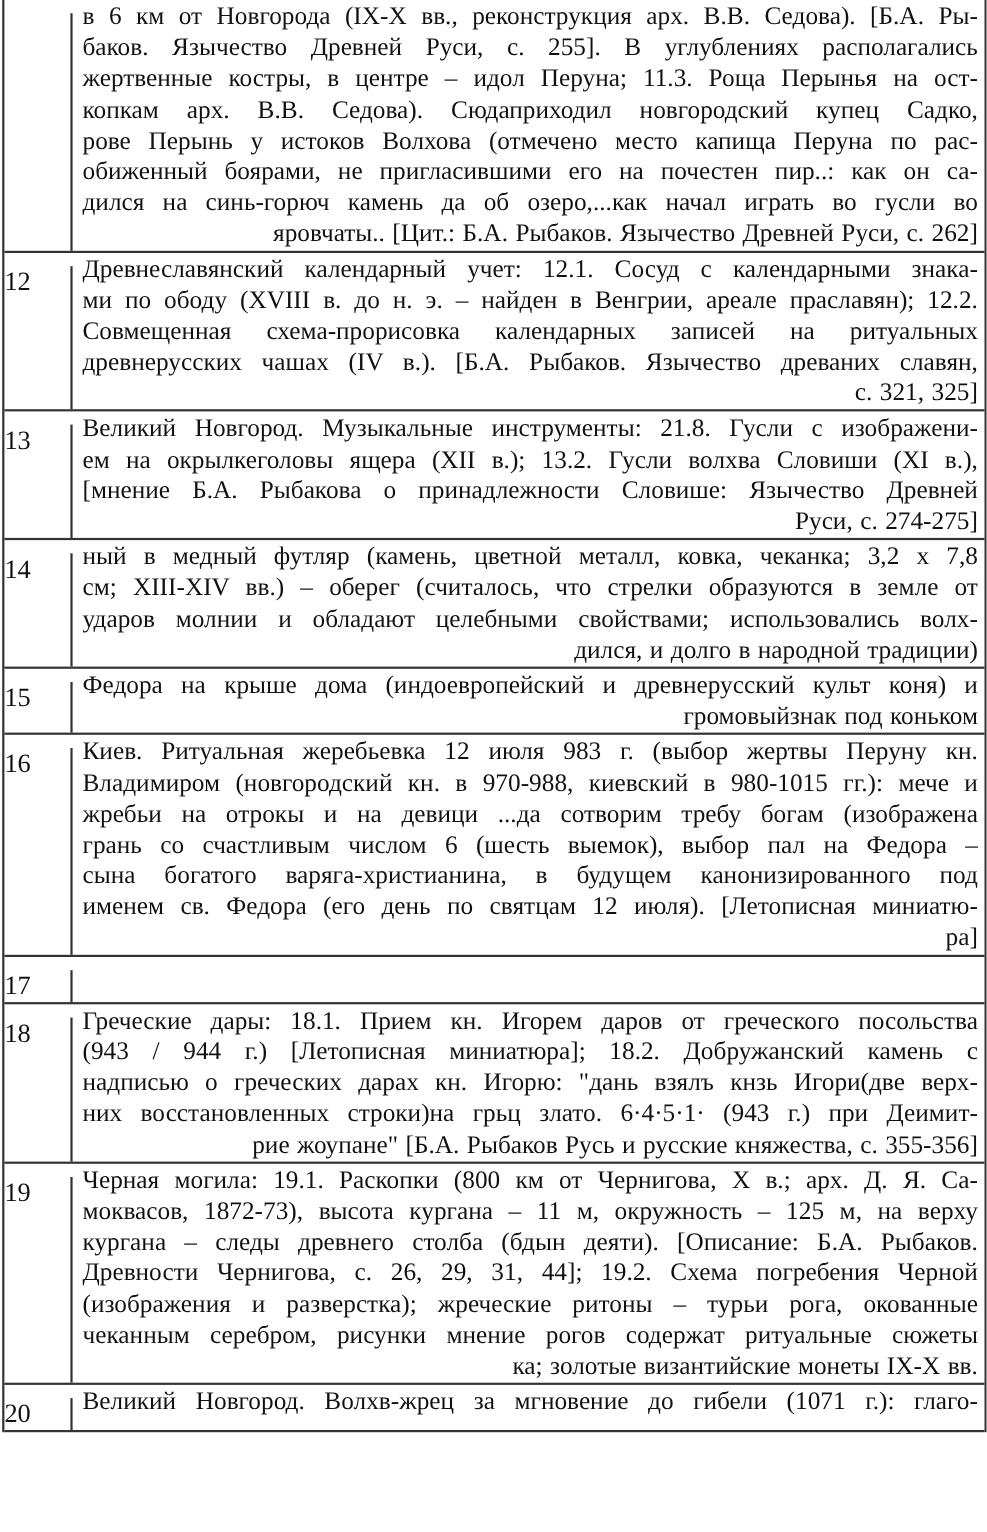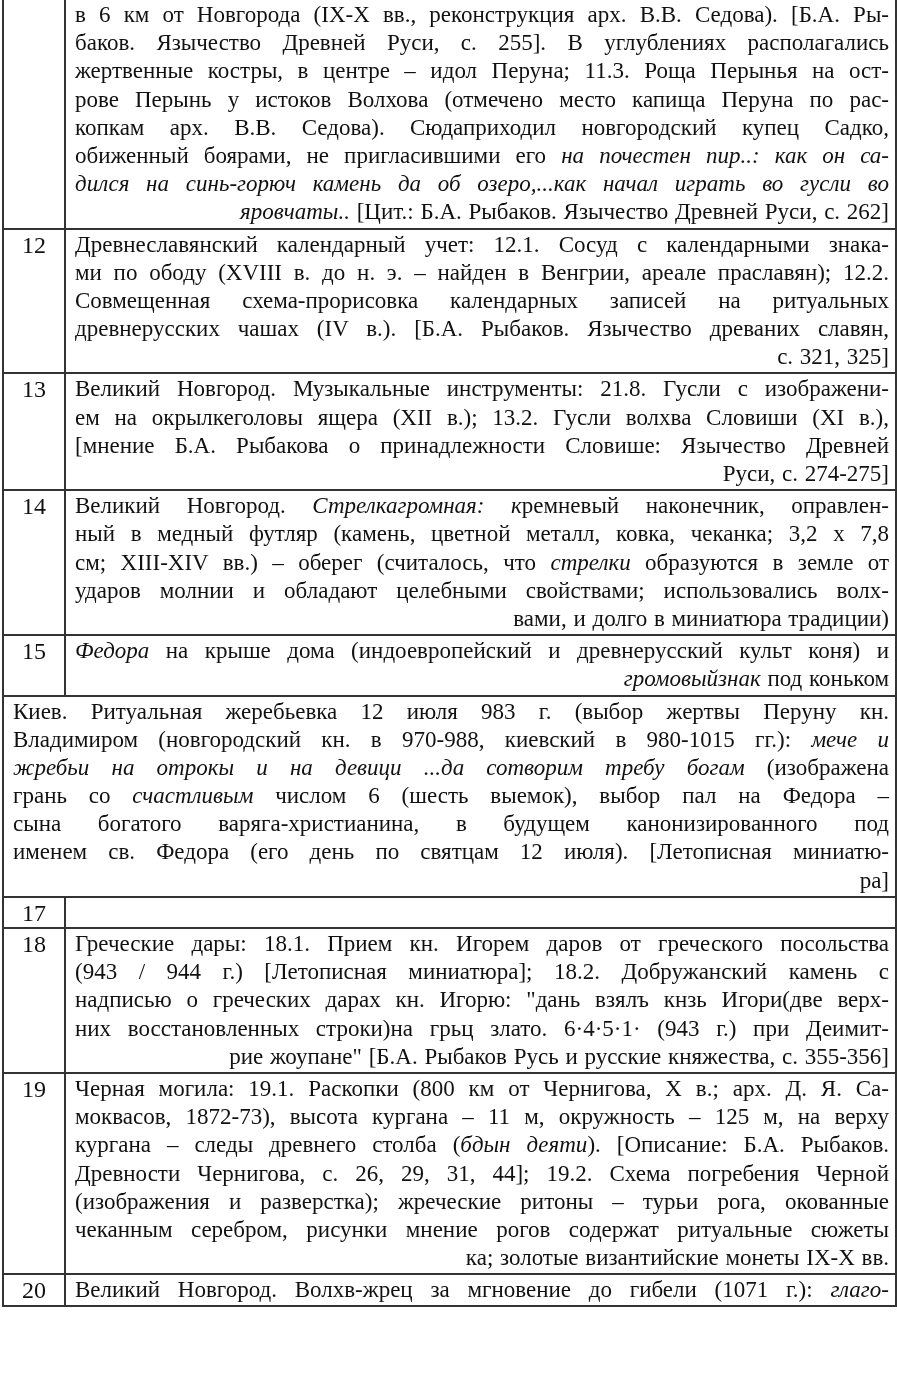--- a/index.html
+++ b/index.html
@@ -28,61 +28,60 @@
     border-right: 2px solid #333333;
   }
   .row {
     display: flex;
     border-bottom: 2px solid #333333;
   }
   .num-cell {
     width: 62px;
     flex: 0 0 62px;
     border-right: 2px solid #333333;
-    text-align: center;
     font-size: 24px;
     line-height: 28.2px;
     padding-top: 1px;
     box-sizing: border-box;
+    margin-top: 12px;
   }
   .text-cell {
     flex: 1 1 auto;
     padding: 1px 6px 1px 9px;
     min-width: 0;
   }
   .line {
     font-size: 23px;
     line-height: 28.2px;
     height: 28.2px;
     white-space: nowrap;
     overflow: visible;
     text-align: right;
     word-spacing: 1px;
   }
   .line.just {
     text-align: justify;
     text-align-last: justify;
   }
   .it {
-    font-style: italic;
   }
 </style>
 </head>
 <body>
 
 <div class="page">
   <div class="doc-table">
       <div class="row">
         <div class="num-cell"></div>
         <div class="text-cell">
           <div class="line just"><span>в 6 км от Новгорода (IX-X вв., реконструкция арх. В.В. Седова). [Б.А. Ры-</span></div>
           <div class="line just"><span>баков. Язычество Древней Руси, с. 255]. В углублениях располагались</span></div>
           <div class="line just"><span>жертвенные костры, в центре – идол Перуна; 11.3. Роща Перынья на ост-</span></div>
+          <div class="line just"><span>копкам арх. В.В. Седова). Сюдаприходил новгородский купец Садко,</span></div>
           <div class="line just"><span>рове Перынь у истоков Волхова (отмечено место капища Перуна по рас-</span></div>
-          <div class="line just"><span>копкам арх. В.В. Седова). Сюдаприходил новгородский купец Садко,</span></div>
           <div class="line just"><span>обиженный боярами, не пригласившими его </span><span class="it">на почестен пир..: как он са-</span></div>
           <div class="line just"><span class="it">дился на синь-горюч камень да об озеро,...как начал играть во гусли во</span></div>
           <div class="line"><span class="it">яровчаты..</span><span> [Цит.: Б.А. Рыбаков. Язычество Древней Руси, с. 262]</span></div>
         </div>
       </div>
       <div class="row">
         <div class="num-cell">12</div>
         <div class="text-cell">
           <div class="line just"><span>Древнеславянский календарный учет: 12.1. Сосуд с календарными знака-</span></div>
           <div class="line just"><span>ми по ободу (XVIII в. до н. э. – найден в Венгрии, ареале праславян); 12.2.</span></div>
@@ -96,35 +95,35 @@
         <div class="text-cell">
           <div class="line just"><span>Великий Новгород. Музыкальные инструменты: 21.8. Гусли с изображени-</span></div>
           <div class="line just"><span>ем на окрылкеголовы ящера (XII в.); 13.2. Гусли волхва Словиши (XI в.),</span></div>
           <div class="line just"><span>[мнение Б.А. Рыбакова о принадлежности Словише: Язычество Древней</span></div>
           <div class="line"><span>Руси, с. 274-275]</span></div>
         </div>
       </div>
       <div class="row">
         <div class="num-cell">14</div>
         <div class="text-cell">
-          <div class="line just"><span>Великий Новгород. </span><span class="it">Стрелкагромная: к</span><span>ремневый наконечник, оправлен-</span></div>
           <div class="line just"><span>ный в медный футляр (камень, цветной металл, ковка, чеканка; 3,2 х 7,8</span></div>
           <div class="line just"><span>см; XIII-XIV вв.) – оберег (считалось, что </span><span class="it">стрелки</span><span> образуются в земле от</span></div>
           <div class="line just"><span>ударов молнии и обладают целебными свойствами; использовались волх-</span></div>
-          <div class="line"><span>вами, и долго в миниатюра традиции)</span></div>
+          <div class="line"><span>дился, и долго в народной традиции)</span></div>
         </div>
       </div>
       <div class="row">
         <div class="num-cell">15</div>
         <div class="text-cell">
           <div class="line just"><span class="it">Федора</span><span> на крыше дома (индоевропейский и древнерусский культ коня) и</span></div>
           <div class="line"><span class="it">громовыйзнак</span><span> под коньком</span></div>
         </div>
       </div>
       <div class="row">
+        <div class="num-cell">16</div>
         <div class="text-cell">
           <div class="line just"><span>Киев. Ритуальная жеребьевка 12 июля 983 г. (выбор жертвы Перуну кн.</span></div>
           <div class="line just"><span>Владимиром (новгородский кн. в 970-988, киевский в 980-1015 гг.): </span><span class="it">мече и</span></div>
           <div class="line just"><span class="it">жребьи на отрокы и на девици ...да сотворим требу богам</span><span> (изображена</span></div>
           <div class="line just"><span>грань со </span><span class="it">счастливым</span><span> числом 6 (шесть выемок), выбор пал на Федора –</span></div>
           <div class="line just"><span>сына богатого варяга-христианина, в будущем канонизированного под</span></div>
           <div class="line just"><span>именем св. Федора (его день по святцам 12 июля). [Летописная миниатю-</span></div>
           <div class="line"><span>ра]</span></div>
         </div>
       </div>

